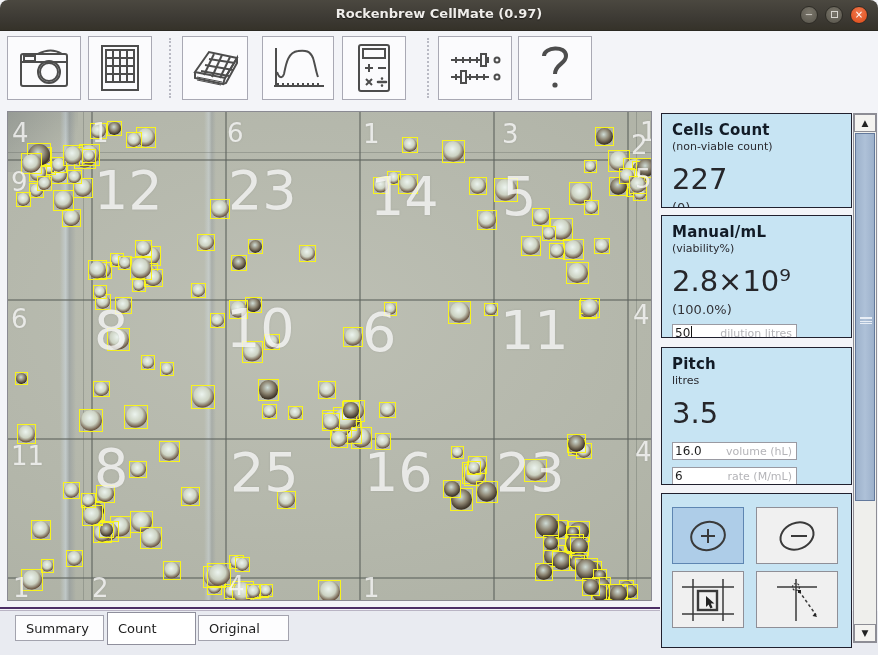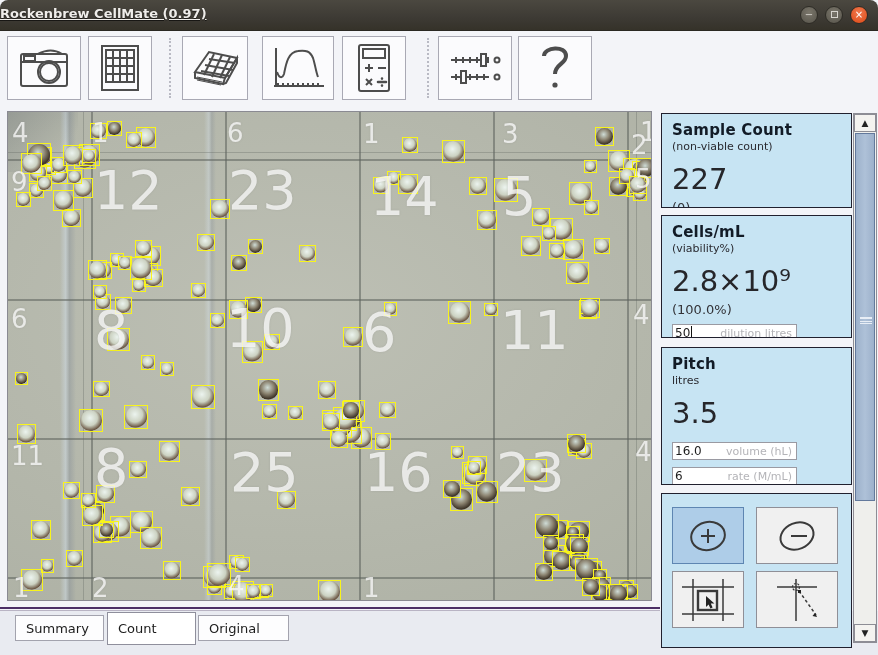--- a/index.html
+++ b/index.html
@@ -4,22 +4,22 @@
 <style>
   * { margin:0; padding:0; box-sizing:border-box; }
   html,body { width:878px; height:655px; overflow:hidden; background:#fff;
     font-family:"DejaVu Sans","Liberation Sans",sans-serif; }
   .window { position:relative; width:878px; height:655px; background:#f3f4f8; overflow:hidden; }
 
   
   .titlebar { position:absolute; left:0; top:0; width:878px; height:31px;
     background:linear-gradient(#4b4840,#3d3a34 60%,#353229);
     border-radius:8px 8px 0 0; border-bottom:1px solid #2a2822; }
-  .titlebar .title { position:absolute; left:0; right:0; top:6px; text-align:left;
-    color:#efedea; font-size:13px; font-weight:bold; text-shadow:0 1px 1px rgba(0,0,0,.6);text-decoration:underline; }
+  .titlebar .title { position:absolute; left:0; right:0; top:6px; text-align:center;
+    color:#efedea; font-size:13px; font-weight:bold; text-shadow:0 1px 1px rgba(0,0,0,.6); }
   .winbtns { position:absolute; right:10px; top:6px; display:flex; gap:7px; }
   .wbtn { width:18px; height:18px; border-radius:50%; position:relative;
     background:radial-gradient(circle at 50% 35%, #7a766b, #57544b);
     border:1px solid #2e2c26; color:#d8d5cf; font-size:10px; line-height:16px; text-align:center; }
   .wbtn.close { background:radial-gradient(circle at 50% 35%, #f07a50, #dd4814); color:#fff; }
   .wbtn .sq { display:inline-block; width:7px; height:7px; border:1px solid #d8d5cf; margin-top:4px; }
 
   
   .toolbar { position:absolute; left:0; top:36px; height:64px; width:878px; }
   .tbtn { position:absolute; top:0; height:64px; background:#fbfbfd; border:1px solid #a9a9b4;
@@ -774,28 +774,28 @@
   </div>
 
   <div class="nbline"></div>
   <div class="footer"></div>
   <div class="nbline2"></div>
   <div class="tab" style="left:15px;top:615px;width:89px;height:26px;"><span>Summary</span></div>
   <div class="tab active" style="left:107px;top:612px;width:89px;height:33px;padding-top:8px;"><span>Count</span></div>
   <div class="tab" style="left:198px;top:615px;width:91px;height:26px;"><span>Original</span></div>
 
   <div class="panel" style="top:113px;height:95px;">
-    <div class="ptitle">Sample Count</div>
+    <div class="ptitle">Cells Count</div>
     <div class="psub">(non-viable count)</div>
     <div class="pvalue">227</div>
     <div class="psec">(0)</div>
   </div>
 
   <div class="panel" style="top:215px;height:123px;">
-    <div class="ptitle">Cells/mL</div>
+    <div class="ptitle">Manual/mL</div>
     <div class="psub">(viability%)</div>
     <div class="pvalue">2.8×10⁹</div>
     <div class="psec">(100.0%)</div>
     <div class="tfield" style="margin-top:7px;">
       <span class="val caret">50</span>
       <span class="ph">dilution litres</span>
     </div>
   </div>
 
   <div class="panel" style="top:347px;height:138px;">

